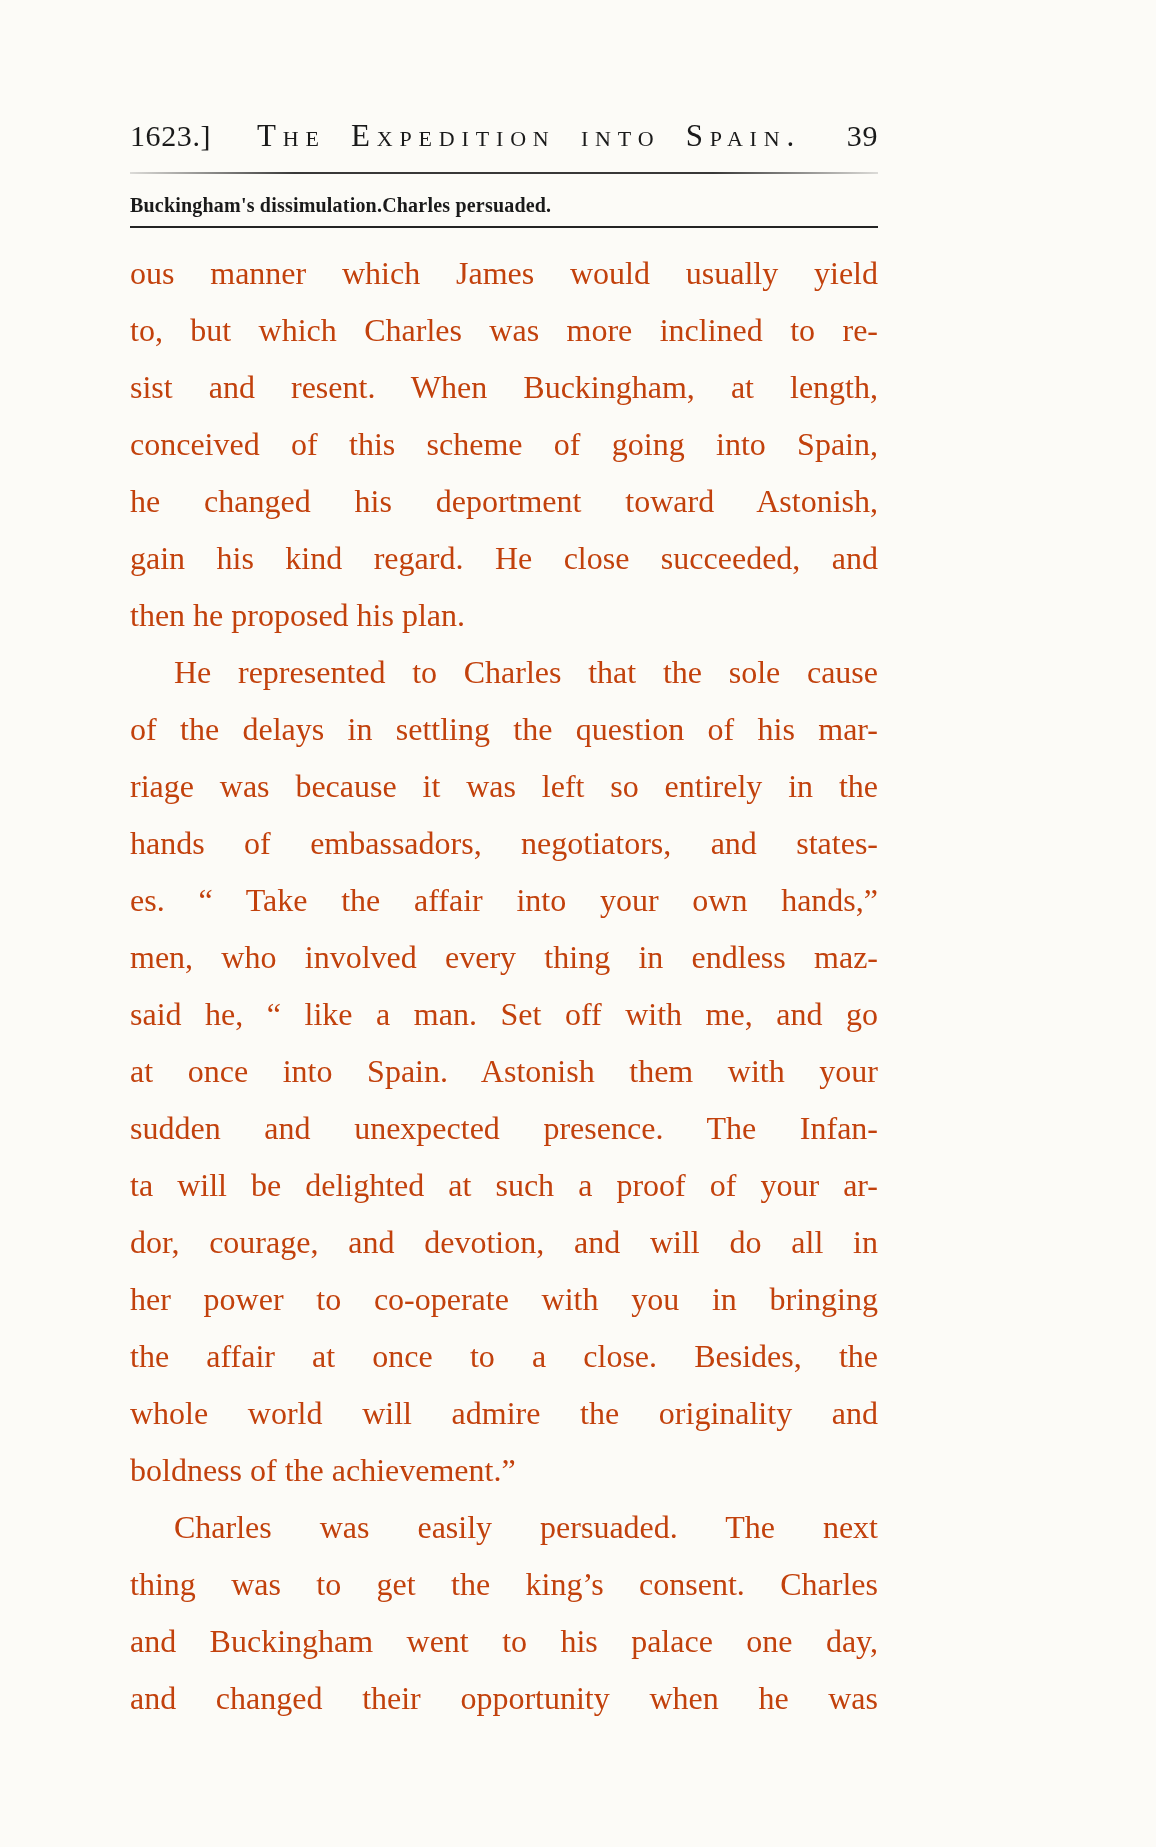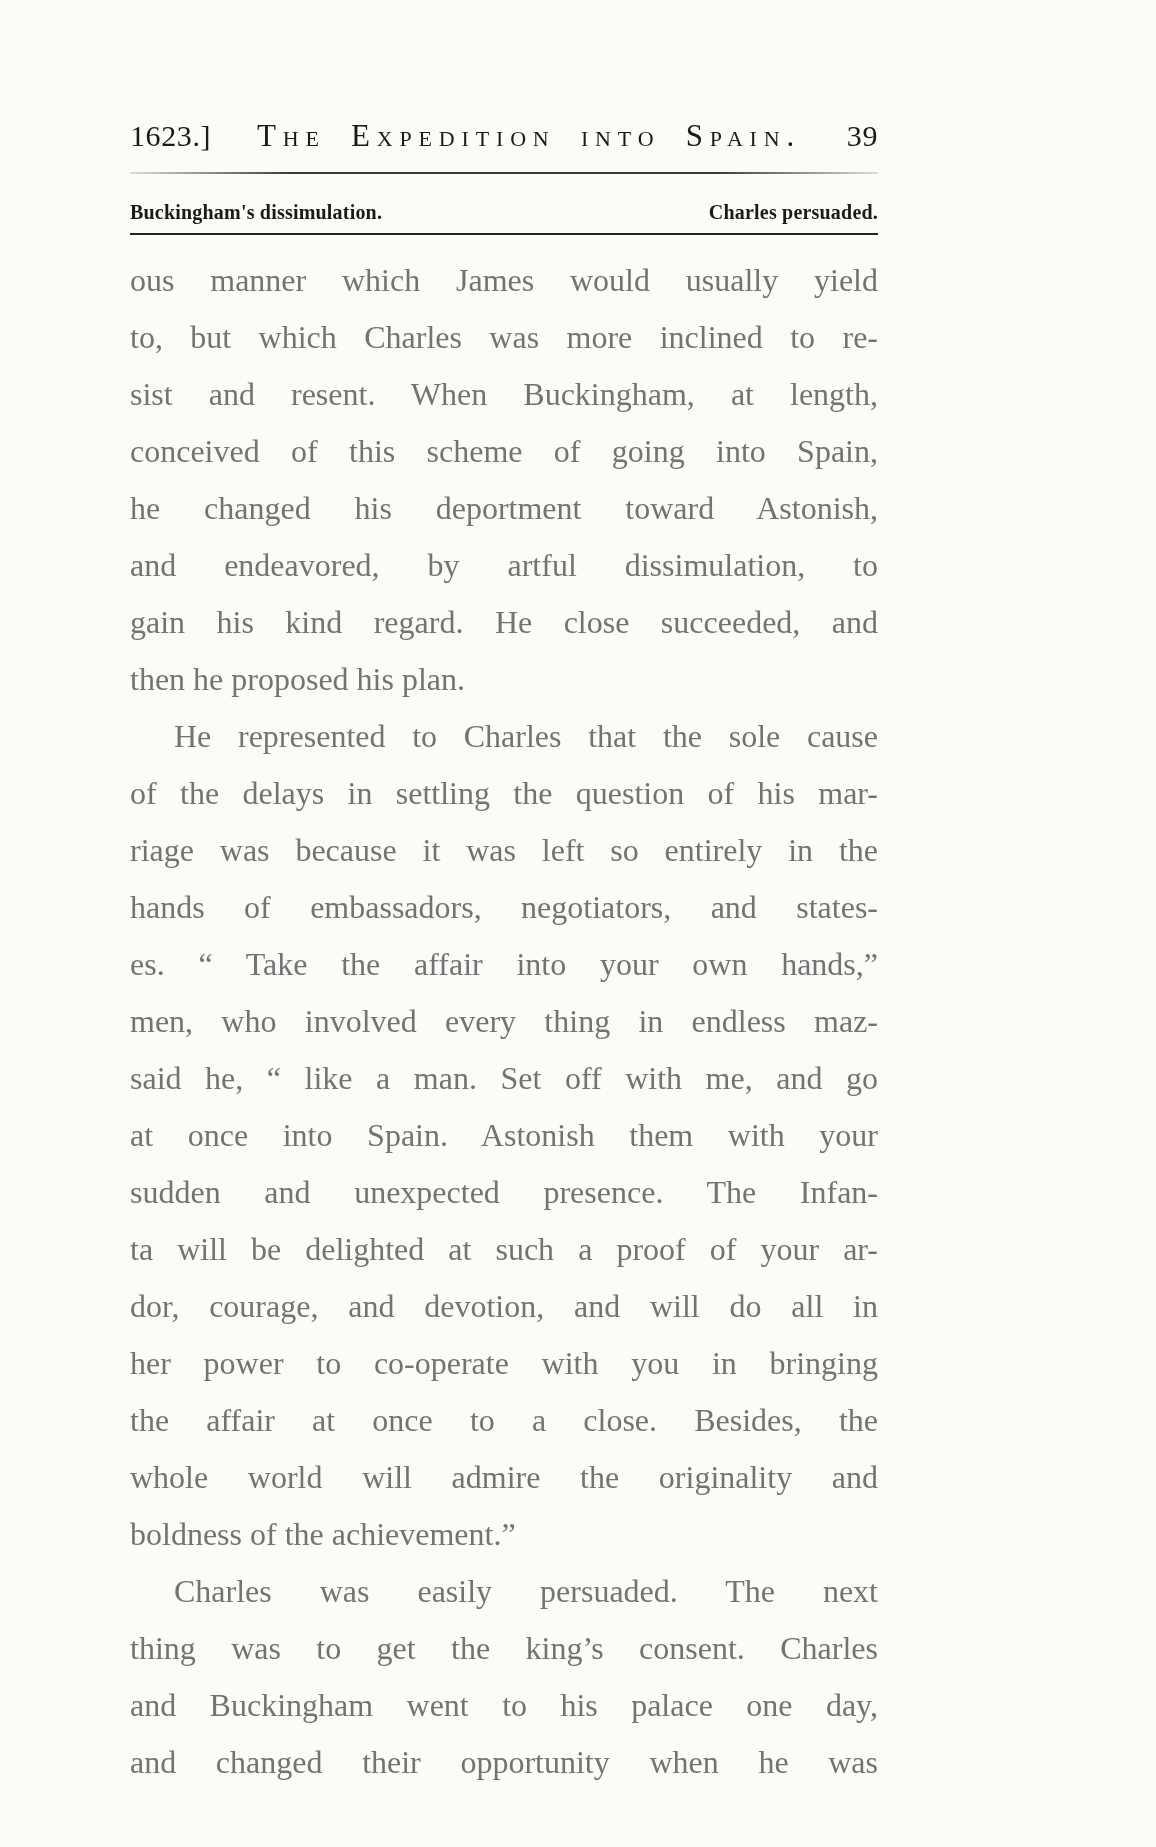--- a/index.html
+++ b/index.html
@@ -58,32 +58,31 @@
       rgba(35,35,35,0.15));
   }
   .rule-bottom{
     margin-top:9px;
     height:2px;
     background:#242424;
   }
   
   .running-heads{
     display:flex;
-    justify-content:space-between;
-    margin-top:27px;
+    margin-top:20px;
     font-size:20px;
     font-weight:700;
     letter-spacing:0.01em;
   }
   
   .body-text{
     margin-top:17px;
     font-size:32px;
     line-height:57px;
-    color:#737373;
+    color:#c2410c;
   }
   .line{
     text-align:justify;
     text-align-last:justify;
     white-space:normal;
   }
   .line.indent{ text-indent:44px; }
   .line.no-justify{ text-align-last:left; }
 </style>
 </head>
@@ -106,21 +105,20 @@
     </div>
 
     <div class="rule-bottom"></div>
 
     <div class="body-text">
         <div class="line">ous manner which James would usually yield</div>
         <div class="line">to, but which Charles was more inclined to re-</div>
         <div class="line">sist and resent. When Buckingham, at length,</div>
         <div class="line">conceived of this scheme of going into Spain,</div>
         <div class="line">he changed his deportment toward Astonish,</div>
-        <div class="line">and endeavored, by artful dissimulation, to</div>
         <div class="line">gain his kind regard. He close succeeded, and</div>
         <div class="line no-justify">then he proposed his plan.</div>
         <div class="line indent">He represented to Charles that the sole cause</div>
         <div class="line">of the delays in settling the question of his mar-</div>
         <div class="line">riage was because it was left so entirely in the</div>
         <div class="line">hands of embassadors, negotiators, and states-</div>
         <div class="line">es. “ Take the affair into your own hands,”</div>
         <div class="line">men, who involved every thing in endless maz-</div>
         <div class="line">said he, “ like a man. Set off with me, and go</div>
         <div class="line">at once into Spain. Astonish them with your</div>

